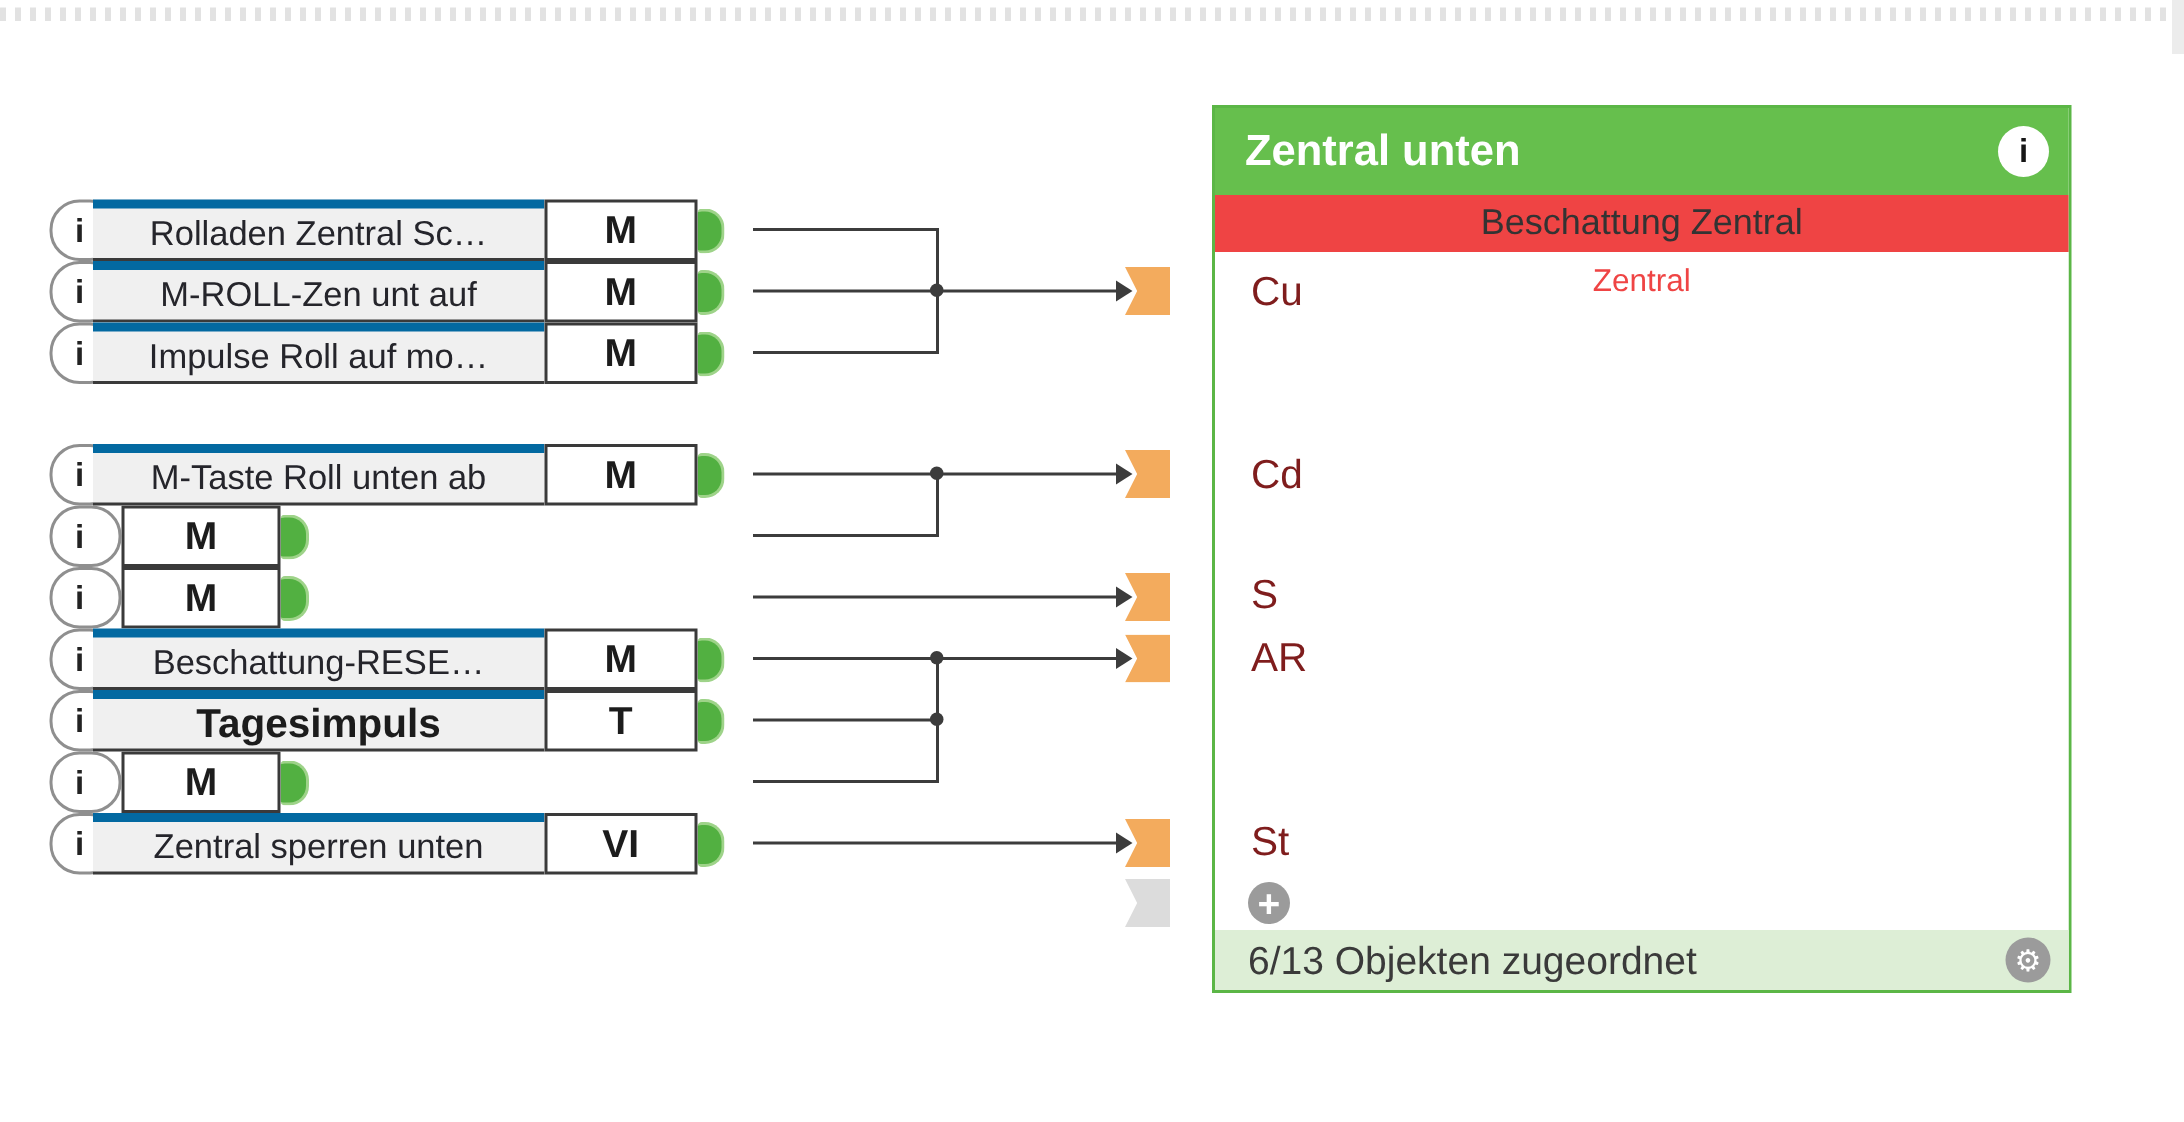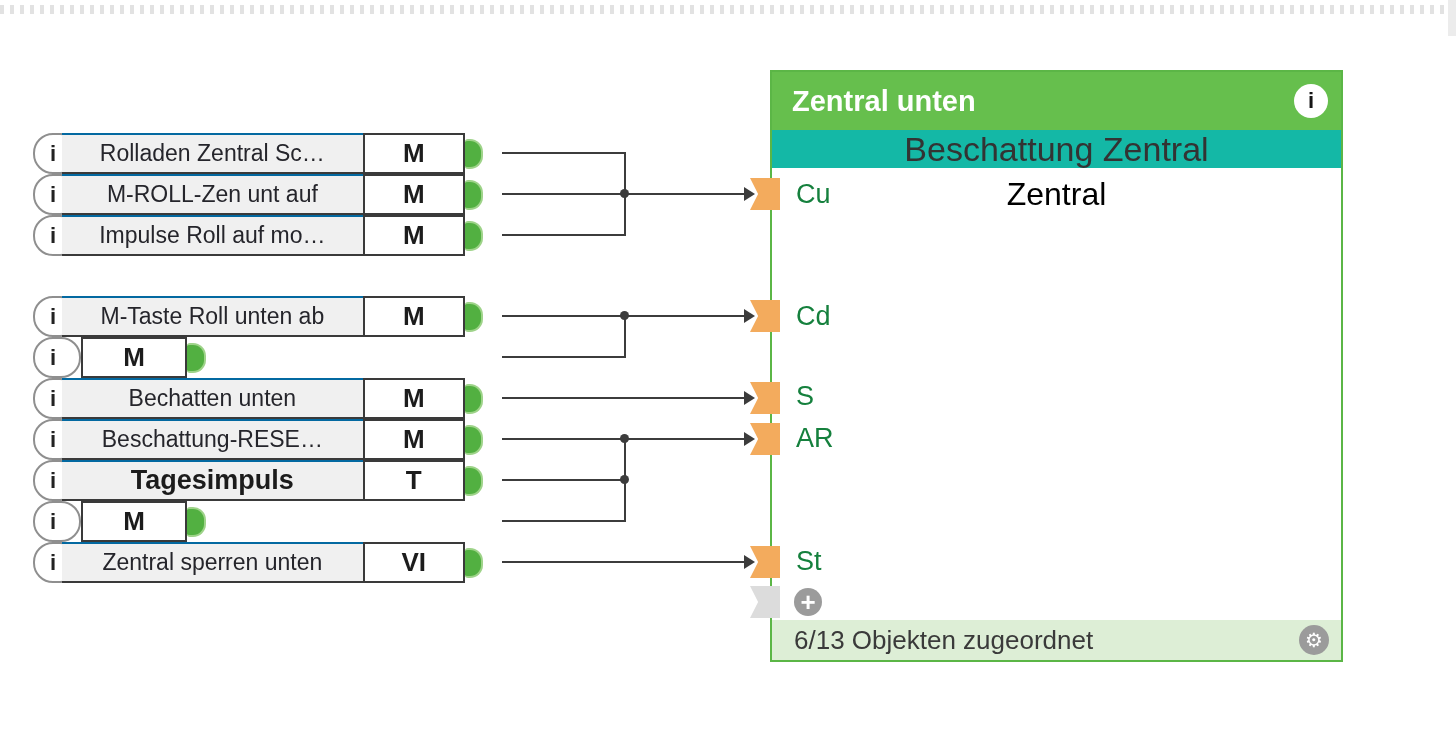--- a/index.html
+++ b/index.html
@@ -10,21 +10,21 @@
   .top-dashes{position:absolute;left:0;top:5px;width:1447px;height:9px;
     background:repeating-linear-gradient(to right,#e2e2e2 0 4px,transparent 4px 10px);}
   .scroll-thumb{position:absolute;left:1448px;top:0;width:8px;height:36px;background:#ececec;}
 
   
   .lrow{position:absolute;left:33px;display:flex;align-items:stretch;height:41px;width:450px;}
   .icap{position:relative;width:48px;box-sizing:border-box;border:2px solid #8f8f8f;
         border-radius:20px;background:#fff;display:flex;align-items:center;
         padding-left:15px;font-weight:bold;font-size:22px;color:#222;}
   .llabel{margin-left:-18px;width:314px;box-sizing:border-box;background:#f0f0f0;
-        border-top:2px solid #0369a1;border-bottom:2px solid #3a3a3a;
+        border-top:6px solid #0369a1;border-bottom:2px solid #3a3a3a;
         display:flex;align-items:center;justify-content:center;
         font-size:23px;color:#25252b;z-index:1;white-space:nowrap;overflow:hidden;}
   .llabel.emph{font-weight:bold;font-size:27px;color:#1c1c1c;}
   .ltype{width:106px;box-sizing:border-box;background:#fff;border:2px solid #3a3a3a;
         display:flex;align-items:center;justify-content:center;
         font-weight:bold;font-size:26px;color:#1c1c1c;z-index:1;}
   .nub{align-self:center;width:17px;height:26px;background:#52b041;
         border:2px solid #9ed389;border-left:none;border-radius:3px 13px 13px 3px;}
 
   
@@ -33,34 +33,34 @@
   .wd{position:absolute;width:9px;height:9px;border-radius:50%;background:#3c3c3c;}
   .wa{position:absolute;width:0;height:0;border-top:7px solid transparent;
       border-bottom:7px solid transparent;border-left:11px solid #3c3c3c;}
 
   
   .tab{position:absolute;left:750px;width:30px;height:32px;background:#f3ab5d;z-index:3;
        clip-path:polygon(0 0,100% 0,100% 100%,0 100%,27% 50%);}
   .tab.gray{background:#dcdcdc;}
 
   
-  .fblock{position:absolute;left:770px;top:70px;width:573px;height:592px;
+  .fblock{position:absolute;left:808px;top:70px;width:573px;height:592px;
         box-sizing:border-box;border:2px solid #5bb646;background:#fff;
         display:flex;flex-direction:column;z-index:2;}
   .fb-header{height:58px;background:#66bf4d;display:flex;align-items:center;
         padding-left:20px;position:relative;}
   .fb-title{color:#fff;font-weight:bold;font-size:29px;}
   .fb-info{position:absolute;right:13px;top:12px;width:34px;height:34px;border-radius:50%;
         background:#fff;color:#161616;font-weight:bold;font-size:22px;
         display:flex;align-items:center;justify-content:center;}
-  .fb-subheader{height:38px;background:#14b8a6;display:flex;align-items:center;
-        justify-content:center;font-size:34px;color:#333;}
+  .fb-subheader{height:38px;background:#ef4444;display:flex;align-items:center;
+        justify-content:center;font-size:24px;color:#333;}
   .fb-body{position:relative;flex:1;background:#fff;}
-  .ghost{position:absolute;left:0;width:100%;text-align:center;color:#000000;font-size:32px;}
-  .fb-in{position:absolute;left:24px;font-size:27px;color:#15803d;line-height:32px;}
+  .ghost{position:absolute;left:0;width:100%;text-align:center;color:#ef4444;font-size:21px;}
+  .fb-in{position:absolute;left:24px;font-size:27px;color:#7f1d1d;line-height:32px;}
   .fb-plus{position:absolute;left:22px;width:28px;height:28px;border-radius:50%;
         background:#9b9b9b;color:#fff;font-size:26px;font-weight:bold;line-height:26px;
         display:flex;align-items:center;justify-content:center;}
   .fb-footer{position:absolute;left:0;bottom:0;width:100%;height:40px;box-sizing:border-box;
         background:#ddeed6;display:flex;align-items:center;justify-content:space-between;
         padding:0 12px 0 22px;font-size:26px;color:#3a3a3a;}
   .fb-gear{width:30px;height:30px;border-radius:50%;background:#9b9b9b;color:#fff;
         display:flex;align-items:center;justify-content:center;font-size:20px;}
 </style>
 </head>
@@ -107,21 +107,20 @@
     <span class="icap">
         <span>i</span>
       </span>
     <span class="ltype">M</span>
     <span class="nub"></span>
   </div>
   <div class="lrow" style="top:378px">
     <span class="icap">
         <span>i</span>
       </span>
-    <span class="llabel">Bechatten unten</span>
     <span class="ltype">M</span>
     <span class="nub"></span>
   </div>
   <div class="lrow" style="top:419px">
     <span class="icap">
         <span>i</span>
       </span>
     <span class="llabel">Beschattung-RESE…</span>
     <span class="ltype">M</span>
     <span class="nub"></span>

